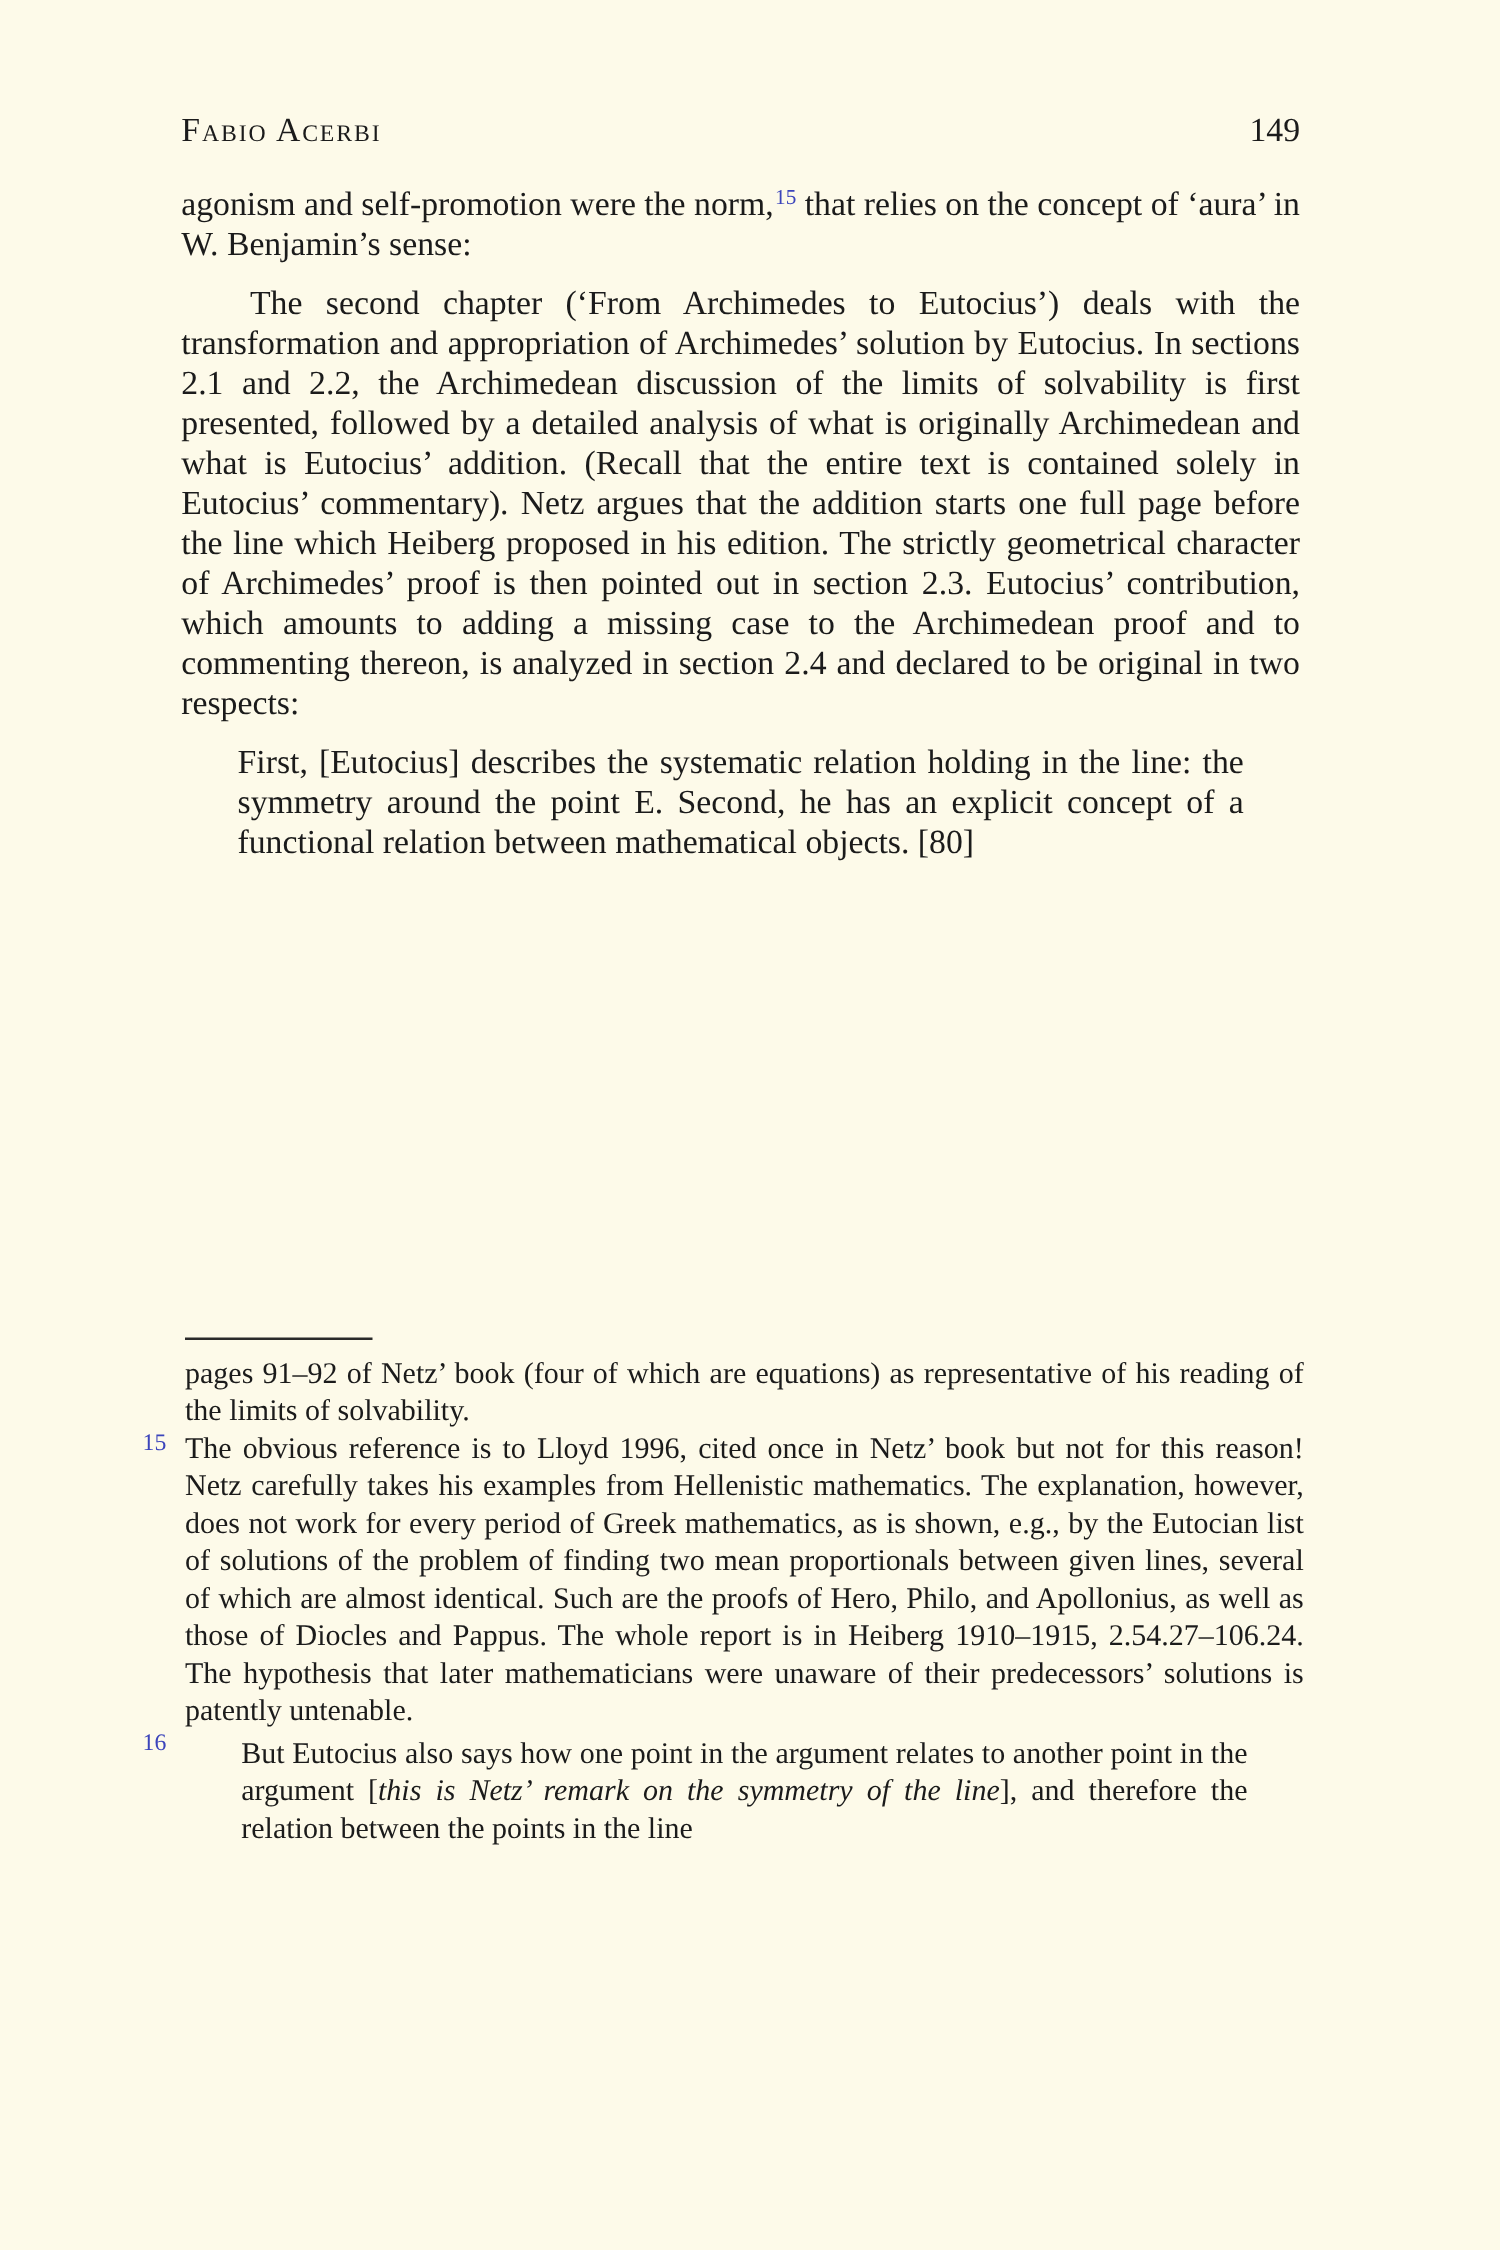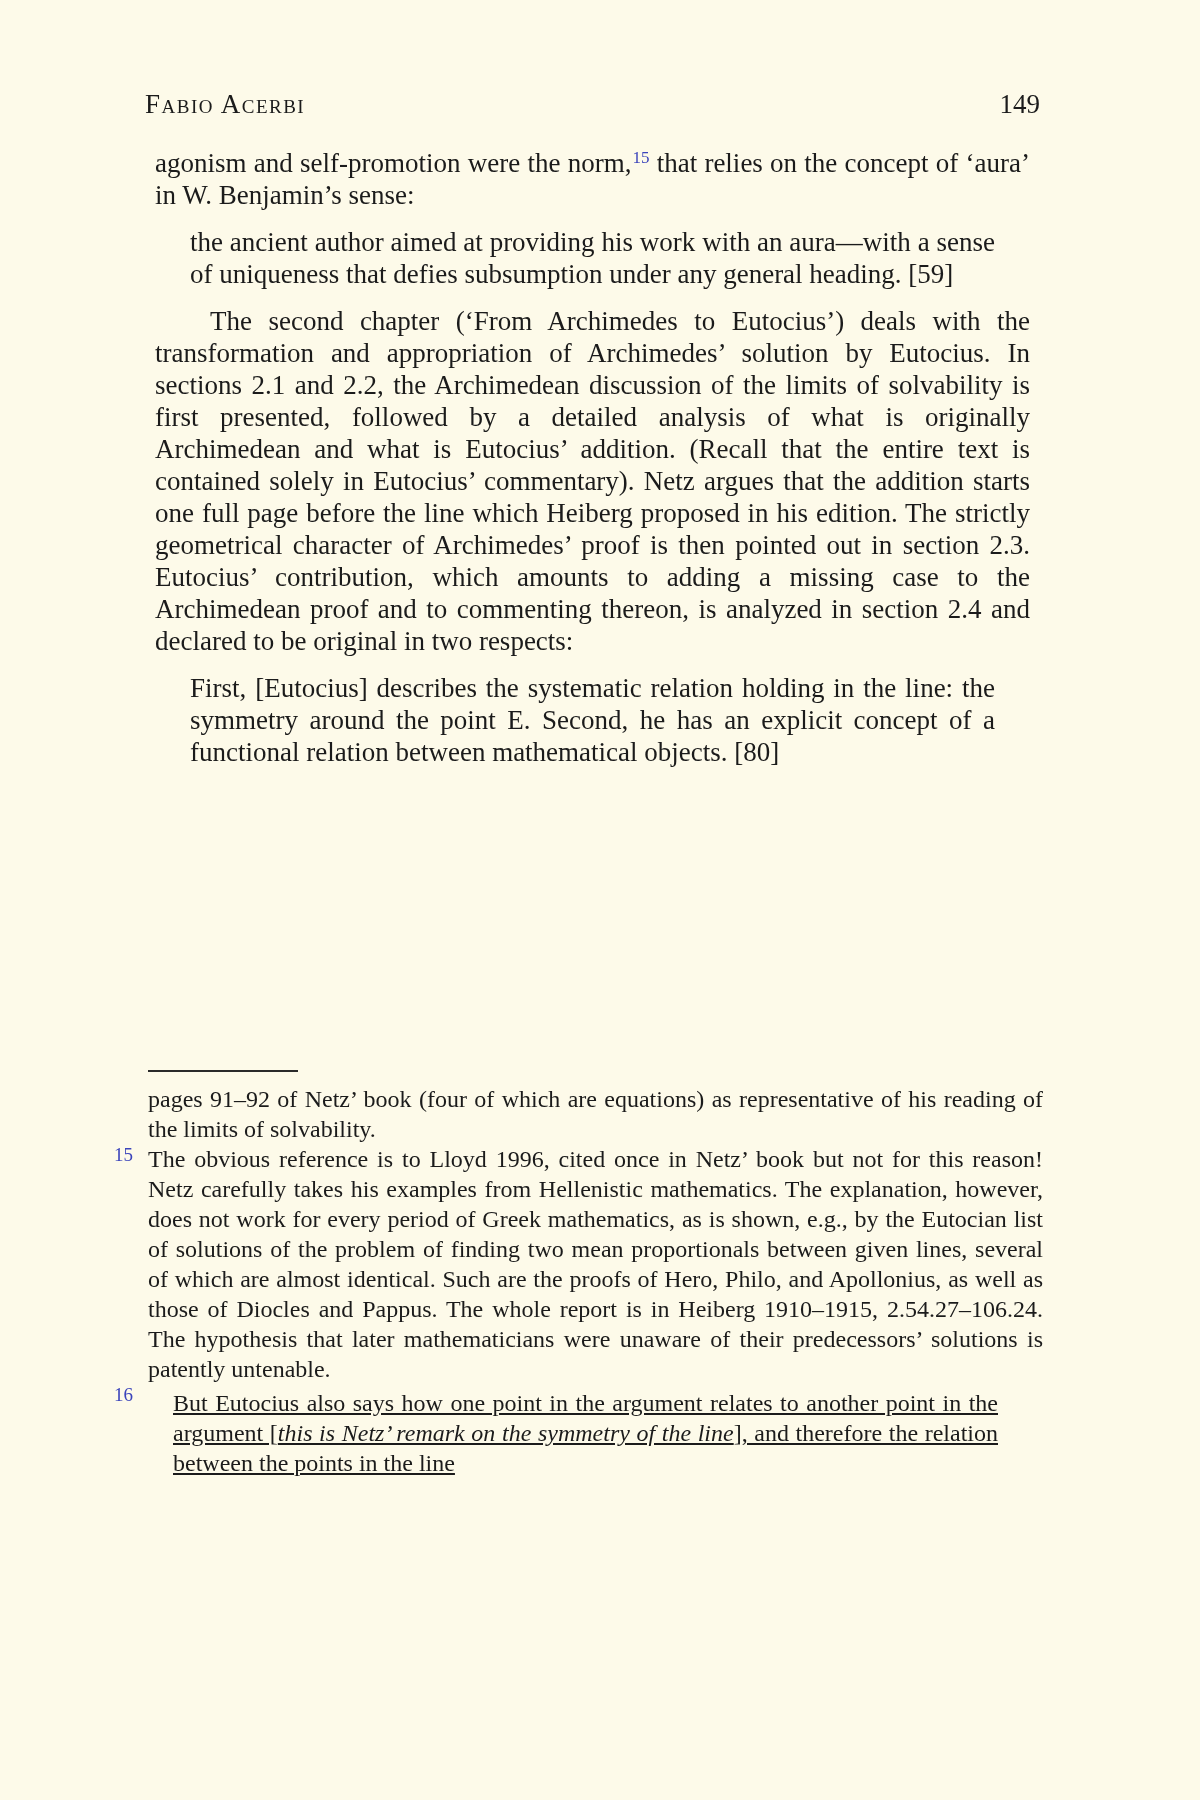--- a/index.html
+++ b/index.html
@@ -31,21 +31,21 @@
   .author {
     font-variant: small-caps;
     letter-spacing: 1.5px;
   }
   .pageno { font-size: 27px; }
   .body-text {
     font-size: 27px;
     line-height: 32px;
     text-align: justify;
   }
-  .para { margin: 10px; }
+  .para { margin: 0; }
   .para-first { margin-top: 26px; }
   .indent-first { text-indent: 55px; }
   .bquote {
     margin: 15px 45px 15px 45px;
     text-align: justify;
   }
   .para-mid { margin-top: 15px; }
   sup.fnref {
     color: #3b44bb;
     font-size: 17px;
@@ -70,42 +70,40 @@
   }
   .fn-item { position: relative; margin: 0; }
   .fn-num {
     position: absolute;
     left: -34px;
     top: -4px;
     font-size: 19px;
     color: #3b44bb;
   }
   .fn-quote {
-    margin: 4px 45px 0 25px;
+    margin: 4px 45px 0 45px;
     text-align: justify;
-    text-decoration: underline;
   }
   .it { font-style: italic; }
 </style>
 </head>
 <body>
 
 <div class="page">
   <div class="content">
 
     <div class="page-header">
       <span class="author">Fabio Acerbi</span>
       <span class="pageno">149</span>
     </div>
 
     <div class="body-text">
 
       <p class="para para-first"><span>agonism and self-promotion were the norm,</span><sup class="fnref">15</sup><span> that relies on the concept of ‘aura’ in W. Benjamin’s sense:</span></p>
 
-      <div class="bquote">the ancient author aimed at providing his work with an aura—with a sense of uniqueness that defies subsumption under any general heading. [59]</div>
 
       <p class="para para-mid indent-first">The second chapter (‘From Archimedes to Eutocius’) deals with the transformation and appropriation of Archimedes’ solution by Eutocius. In sections 2.1 and 2.2, the Archimedean discussion of the limits of solvability is first presented, followed by a detailed analysis of what is originally Archimedean and what is Eutocius’ addition. (Recall that the entire text is contained solely in Eutocius’ commentary). Netz argues that the addition starts one full page before the line which Heiberg proposed in his edition. The strictly geometrical character of Archimedes’ proof is then pointed out in section 2.3. Eutocius’ contribution, which amounts to adding a missing case to the Archimedean proof and to commenting thereon, is analyzed in section 2.4 and declared to be original in two respects:</p>
 
       <div class="bquote">First, [Eutocius] describes the systematic relation holding in the line: the symmetry around the point E. Second, he has an explicit concept of a functional relation between mathematical objects. [80]</div>
 
 
     </div>
   </div>
 
   <div class="footnotes">

